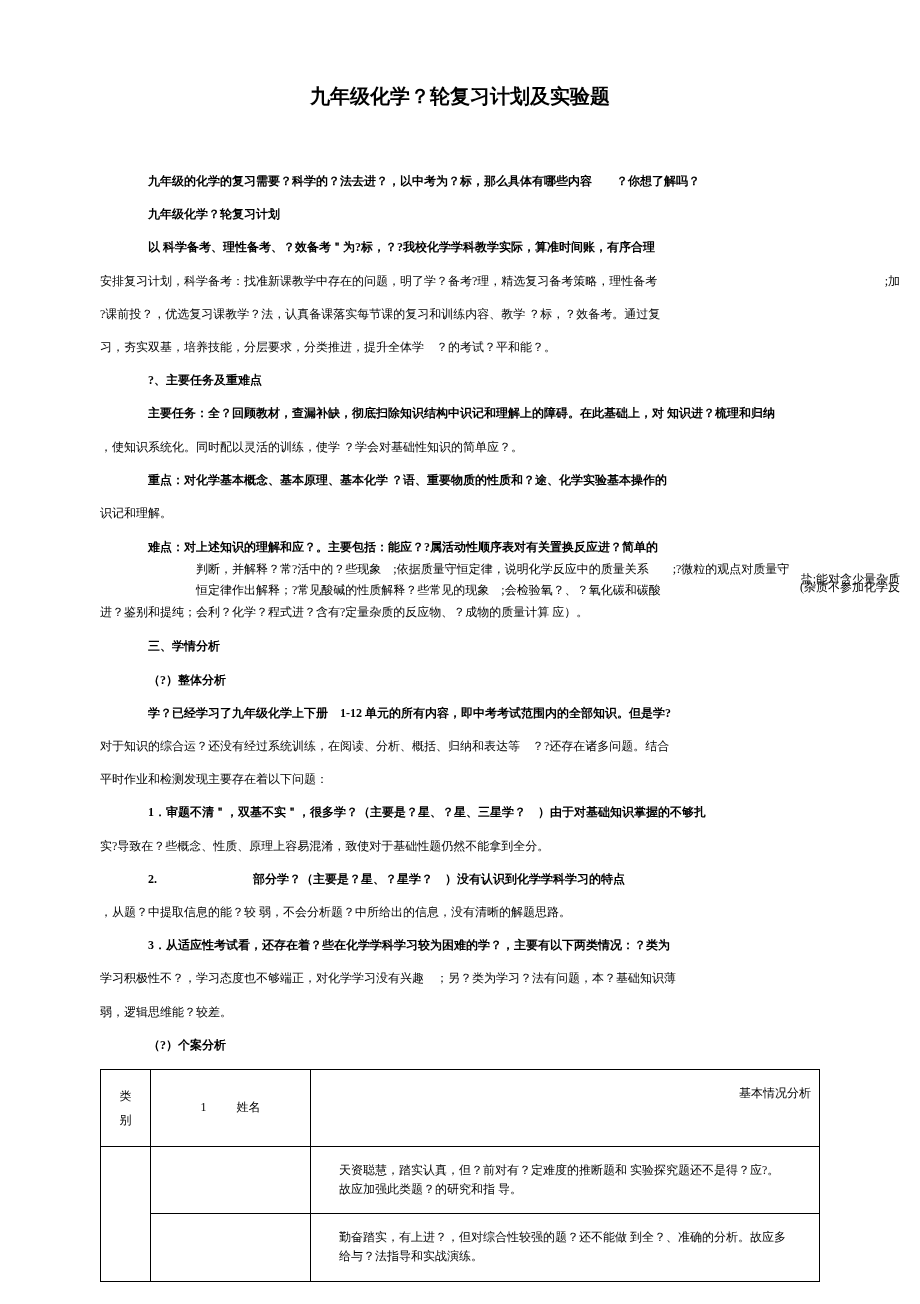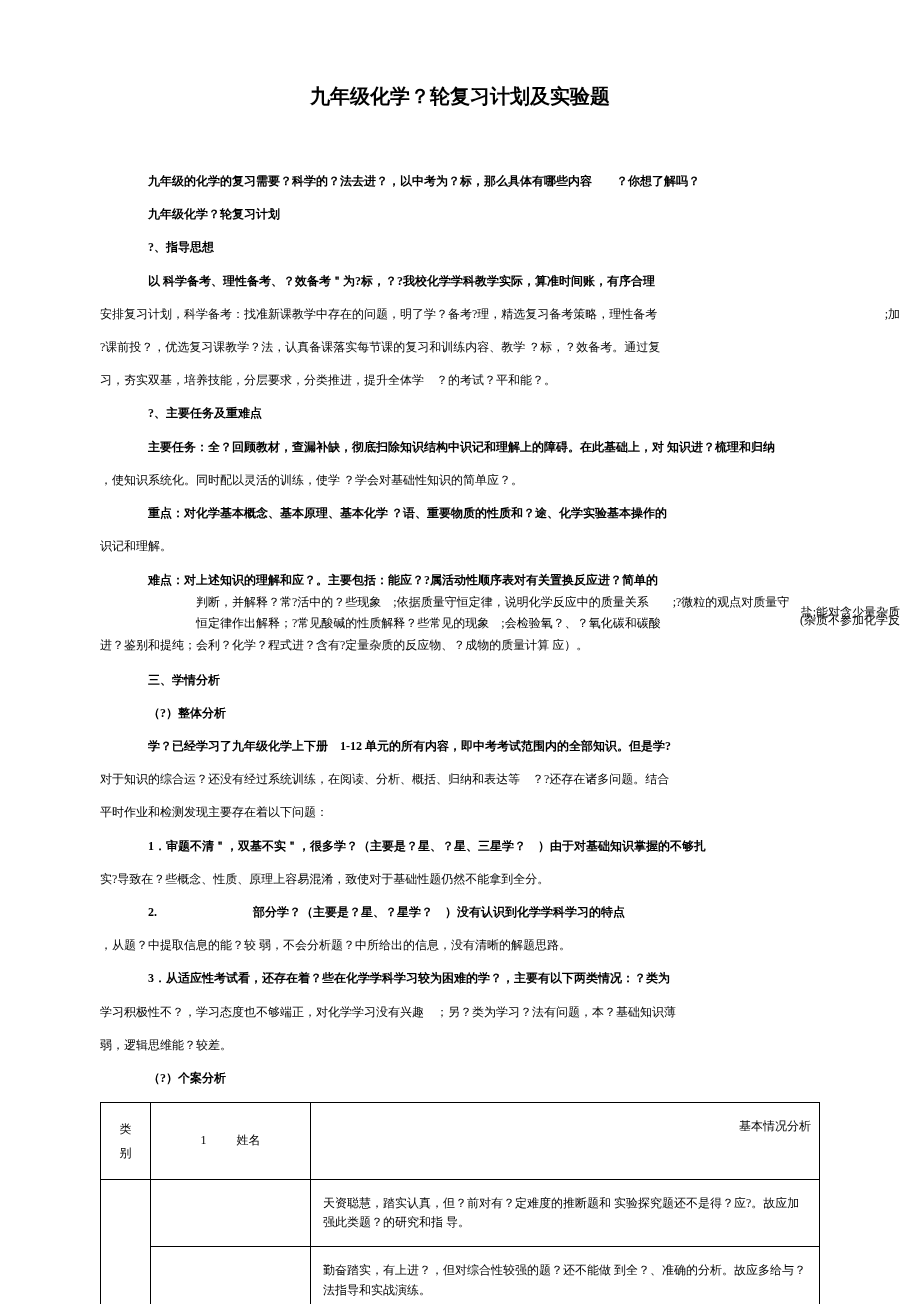--- a/index.html
+++ b/index.html
@@ -50,21 +50,21 @@
       vertical-align: middle;
       line-height: 2;
     }
     td.col2 {
       width: 160px;
       text-align: center;
       vertical-align: middle;
     }
     td.col3 {
       text-align: left;
-      padding: 14px 12px;
+      padding: 14px 28px;
     }
     .header-row td {
       text-align: center;
       padding: 14px 8px;
     }
     .wrapper {
       position: relative;
     }
     .side-note {
       position: absolute;
@@ -77,21 +77,20 @@
 <div class="wrapper">
 
   <div class="title">九年级化学？轮复习计划及实验题</div>
 
   <div class="para indent1">
     <span>九年级的化学的复习需要？科学的？法去进？，以中考为？标，那么具体有哪些内容  ？你想了解吗？</span>
   </div>
 
   <div class="para indent1">九年级化学？轮复习计划</div>
 
-  <div class="para indent1">?、指导思想</div>
 
   <div class="far-right">
     <div class="para indent1">以 科学备考、理性备考、？效备考＂为?标，？?我校化学学科教学实际，算准时间账，有序合理</div>
     <div class="para" style="position:relative;">
       <span>安排复习计划，科学备考：找准新课教学中存在的问题，明了学？备考?理，精选复习备考策略，理性备考</span>
       <span class="side-note" style="right:-80px; top:0;">;加</span>
     </div>
     <div class="para">?课前投？，优选复习课教学？法，认真备课落实每节课的复习和训练内容、教学 ？标，？效备考。通过复</div>
     <div class="para">习，夯实双基，培养技能，分层要求，分类推进，提升全体学 ？的考试？平和能？。</div>
   </div>

